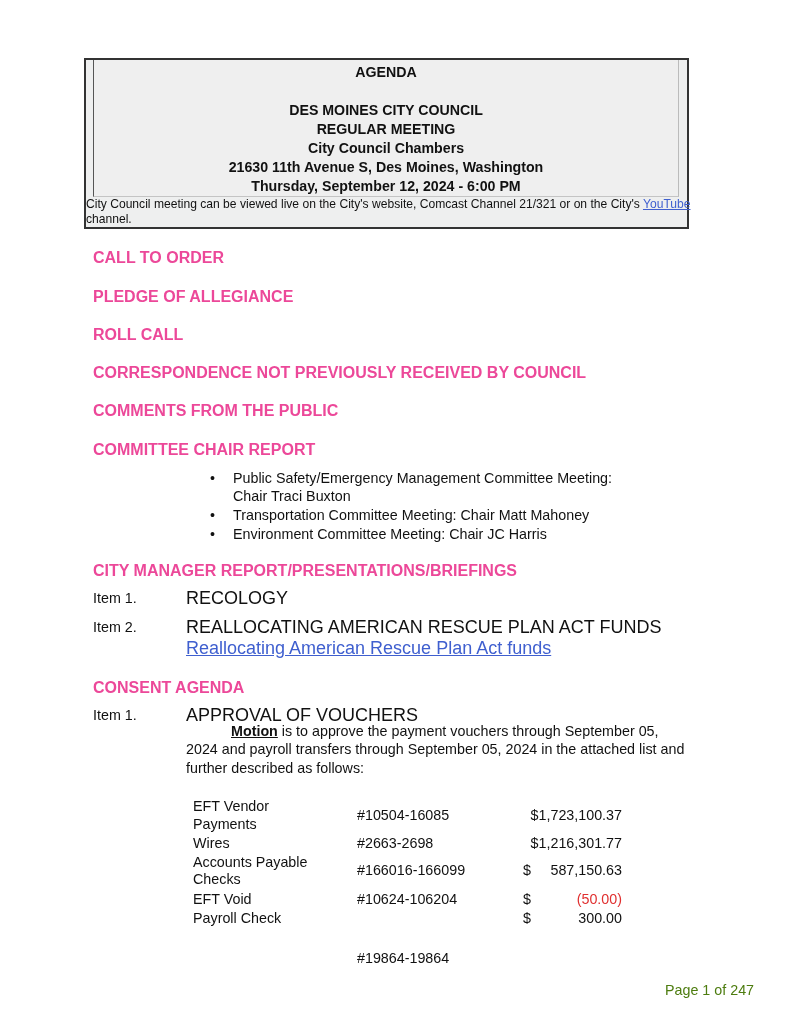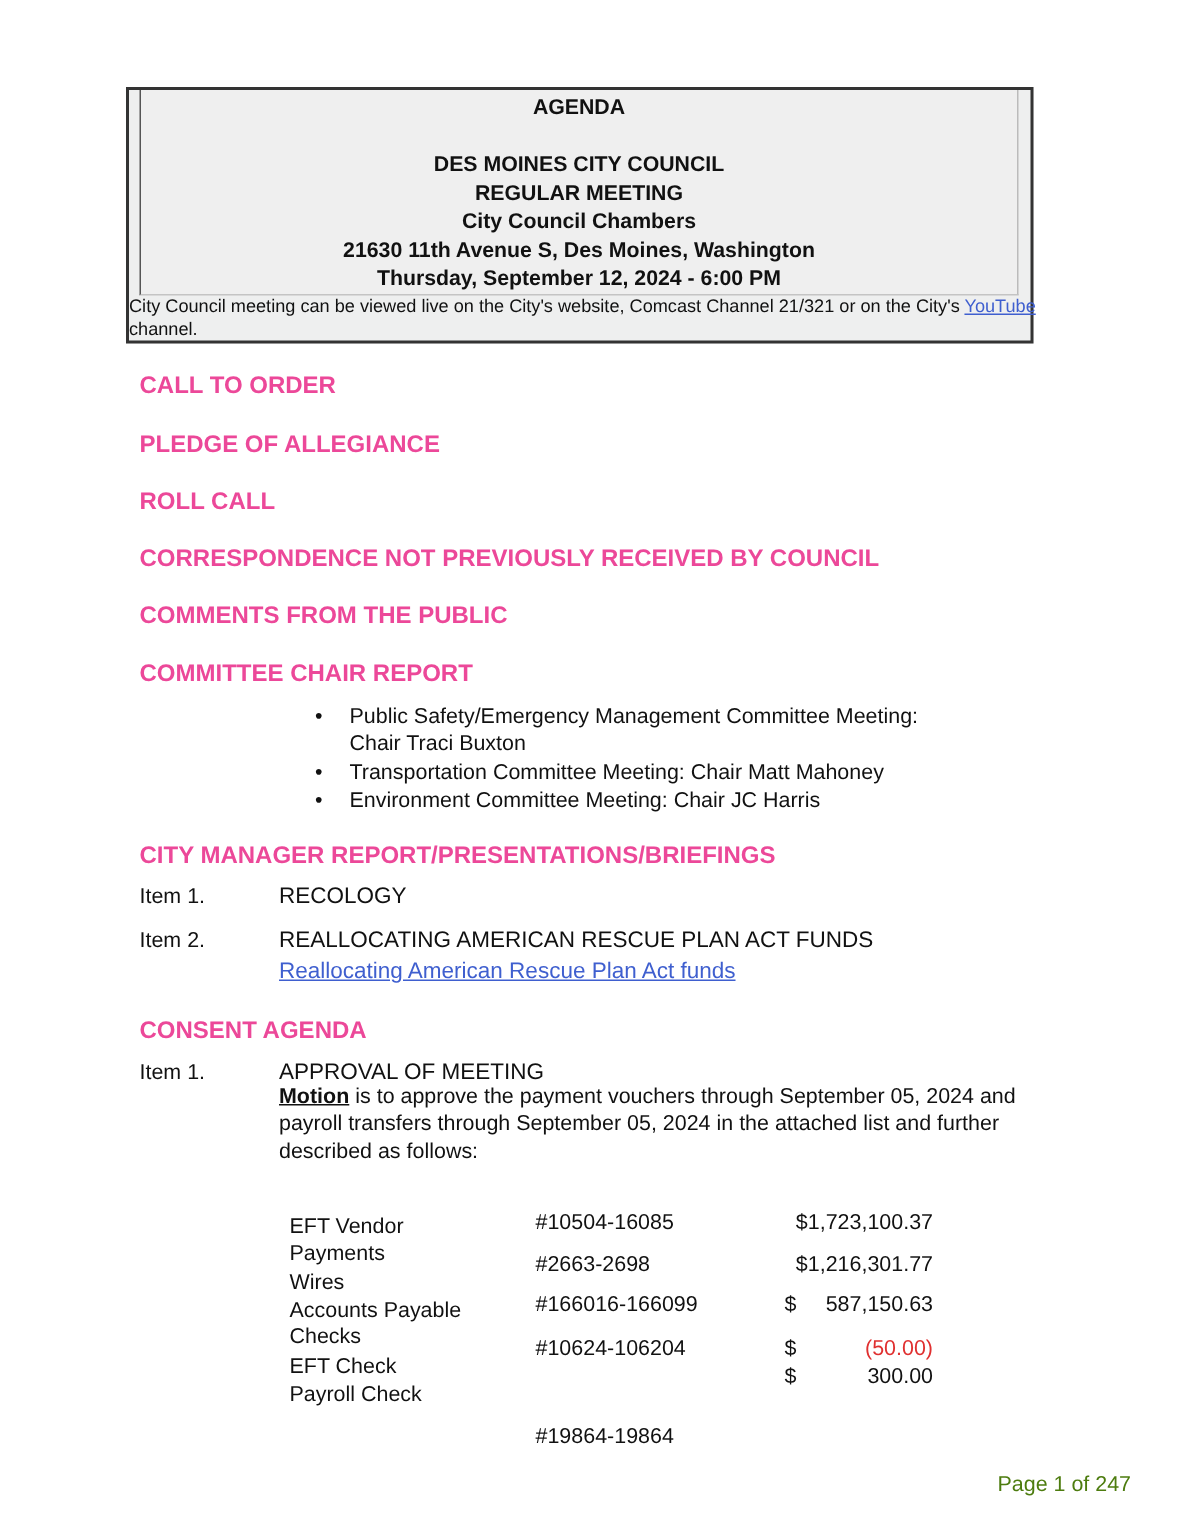--- a/index.html
+++ b/index.html
@@ -27,28 +27,28 @@
   a.link { color: #3f5fcf; text-decoration: underline; }
   .sec {
     position: absolute; left: 93px; font-weight: bold; font-size: 16px; line-height: 18px; color: #ec4899;
   }
   .bul {
     position: absolute; left: 210px; font-size: 14.3px; line-height: 18px; color: #111;
   }
   .bul .dot { position: absolute; left: 0; top: 0; width: 18px; }
   .bul .txt { position: absolute; left: 23px; white-space: nowrap; }
   .item-label { position: absolute; left: 93px; font-size: 14.3px; line-height: 18px; color: #111; }
-  .item-title { position: absolute; left: 186px; font-size: 15px; line-height: 18px; color: #111; white-space: nowrap; }
+  .item-title { position: absolute; left: 186px; font-size: 18px; line-height: 18px; color: #111; white-space: nowrap; }
   .para {
     position: absolute; left: 186px; top: 722px; width: 500px;
     font-size: 14.3px; line-height: 18.3px; color: #111;
   }
-  .para .motion { font-weight: bold; text-decoration: underline; }
+  .para .motion { font-weight: bold; text-decoration: underline; margin-left: 45px; }
   .tcell { position: absolute; font-size: 14.3px; line-height: 17px; color: #111; white-space: nowrap; }
-  .c1 { left: 193px; margin-top: 12px; }
+  .c1 { left: 193px; }
   .c2 { left: 357px; }
   .c3 { left: 523px; }
   .amt { position: absolute; right: 169px; font-size: 14.3px; line-height: 17px; color: #111; text-align: right; white-space: nowrap; }
   .neg { color: #e03030; }
   .footer { position: absolute; left: 665px; top: 982px; font-size: 14.3px; color: #4d7c0f; }
 </style>
 </head>
 <body>
 
 <div class="hdr-outer"></div>
@@ -86,41 +86,41 @@
 
 <div class="sec" style="top:562px;">CITY MANAGER REPORT/PRESENTATIONS/BRIEFINGS</div>
 <div class="item-label" style="top:589px;">Item 1.</div>
 <div class="item-title" style="top:589px;">RECOLOGY</div>
 <div class="item-label" style="top:618px;">Item 2.</div>
 <div class="item-title" style="top:618px;">REALLOCATING AMERICAN RESCUE PLAN ACT FUNDS</div>
 <a class="item-title link" style="top:639px;">Reallocating American Rescue Plan Act funds</a>
 
 <div class="sec" style="top:679px;">CONSENT AGENDA</div>
 <div class="item-label" style="top:706px;">Item 1.</div>
-<div class="item-title" style="top:706px;">APPROVAL OF MEETING</div>
+<div class="item-title" style="top:706px;">APPROVAL OF VOUCHERS</div>
 <div class="para"><span class="motion">Motion</span><span> is to approve the payment vouchers through September 05, 2024 and payroll transfers through September 05, 2024 in the attached list and further described as follows:</span></div>
 
 <div>
 
   <div class="tcell c1" style="top:798px;">EFT Vendor</div>
   <div class="tcell c1" style="top:816px;">Payments</div>
   <div class="tcell c2" style="top:807px;">#10504-16085</div>
   <div class="amt" style="top:807px;">$1,723,100.37</div>
 
   <div class="tcell c1" style="top:835px;">Wires</div>
   <div class="tcell c2" style="top:835px;">#2663-2698</div>
   <div class="amt" style="top:835px;">$1,216,301.77</div>
 
   <div class="tcell c1" style="top:854px;">Accounts Payable</div>
   <div class="tcell c1" style="top:871px;">Checks</div>
   <div class="tcell c2" style="top:862px;">#166016-166099</div>
   <div class="tcell c3" style="top:862px;">$</div>
   <div class="amt" style="top:862px;">587,150.63</div>
 
-  <div class="tcell c1" style="top:891px;">EFT Check</div>
+  <div class="tcell c1" style="top:891px;">EFT Void</div>
   <div class="tcell c2" style="top:891px;">#10624-106204</div>
   <div class="tcell c3" style="top:891px;">$</div>
   <div class="amt neg" style="top:891px;">(50.00)</div>
 
   <div class="tcell c1" style="top:910px;">Payroll Check</div>
   <div class="tcell c2" style="top:910px;margin-top:40px;">#19864-19864</div>
   <div class="tcell c3" style="top:910px;">$</div>
   <div class="amt" style="top:910px;">300.00</div>
 </div>
 

